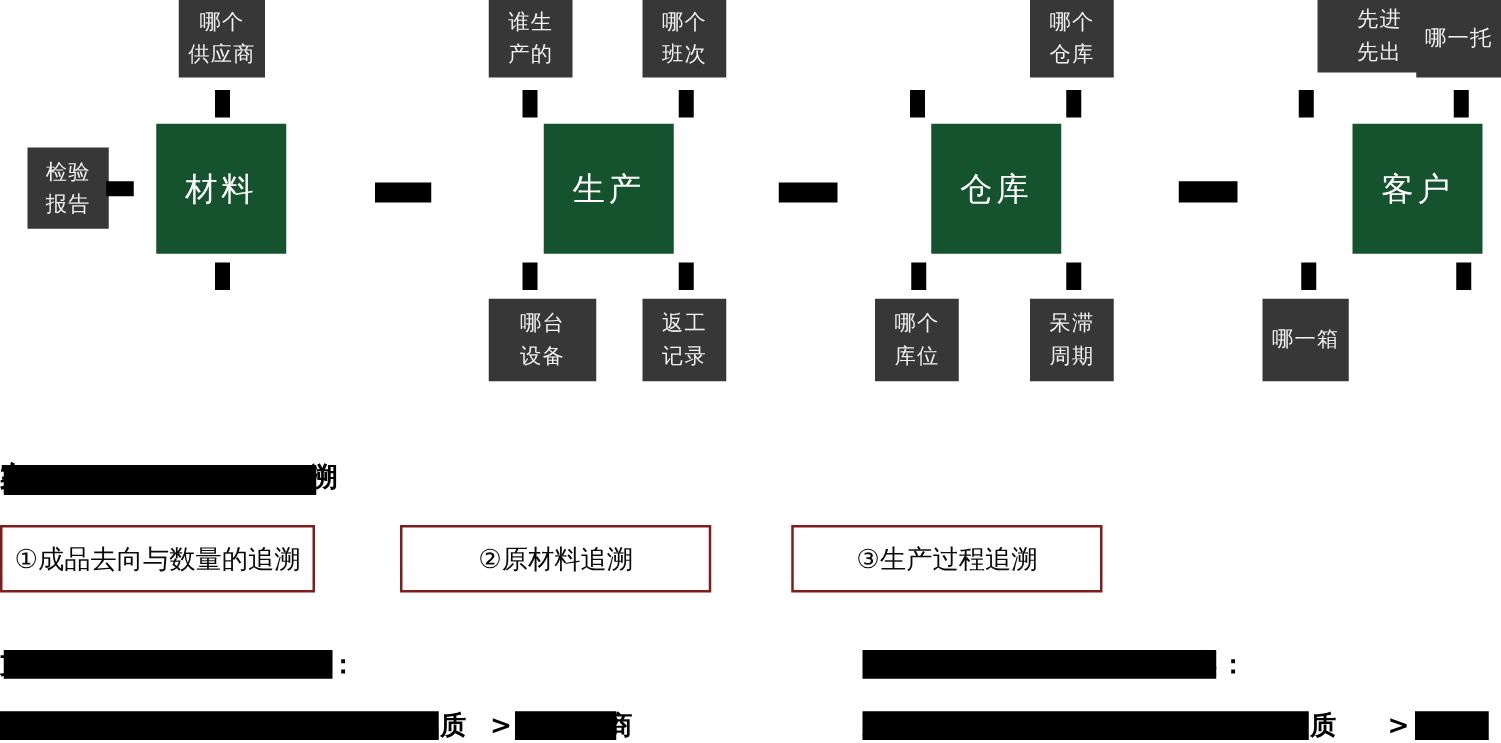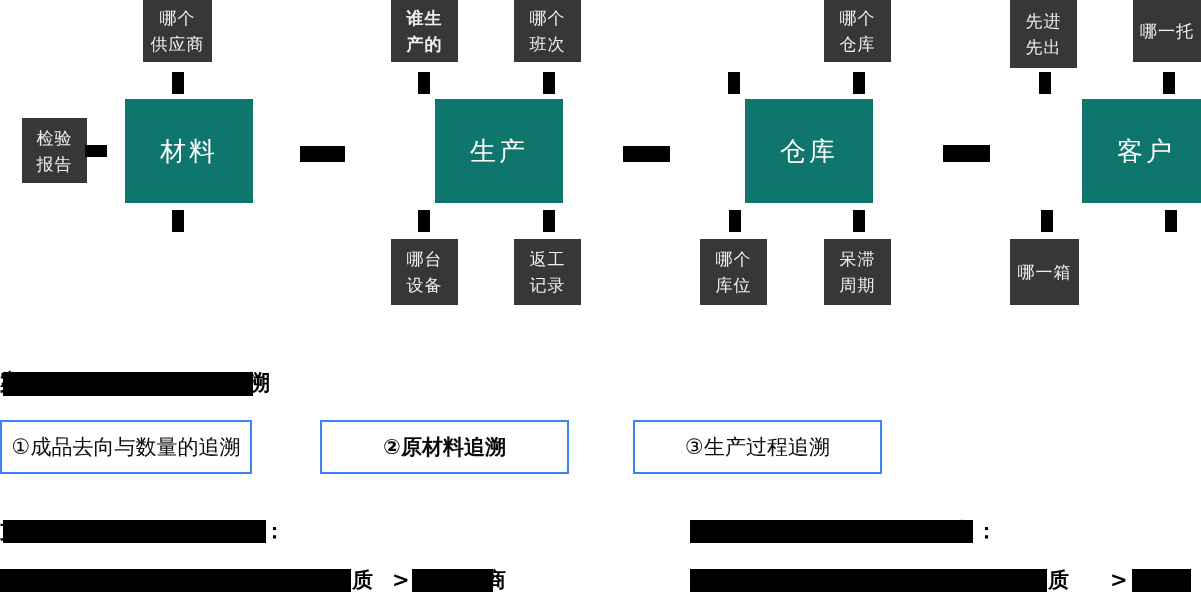--- a/index.html
+++ b/index.html
@@ -6,28 +6,28 @@
   .canvas{
     position:relative;width:1201px;height:594px;background:#ffffff;overflow:hidden;
     font-family:"DejaVu Sans","Liberation Sans",sans-serif;
   }
   .dark-box{
     position:absolute;background:#373737;color:#efefef;
     display:flex;flex-direction:column;align-items:center;justify-content:center;
     text-align:center;font-size:17px;line-height:26px;letter-spacing:1px;
   }
   .blue-box{
-    position:absolute;width:128px;height:104px;background:#0f766e;color:#ffffff;
+    position:absolute;width:104px;height:104px;background:#14532d;color:#ffffff;
     display:flex;align-items:center;justify-content:center;
     font-size:26px;letter-spacing:3px;
   }
   .vbar{position:absolute;width:12px;height:22px;background:#000000;}
   .hdash{position:absolute;height:16px;background:#000000;}
   .trace-box{
-    position:absolute;height:54px;box-sizing:border-box;border:2px solid #3b82f6;background:#ffffff;
+    position:absolute;height:54px;box-sizing:border-box;border:2px solid #7f1d1d;background:#ffffff;
     display:flex;align-items:center;justify-content:center;font-size:21px;color:#0a0a0a;
   }
   .redact{position:absolute;height:23px;background:#000000;z-index:2;}
   .redact.tall{height:24px;}
   .frag{
     position:absolute;z-index:1;color:#000000;font-weight:bold;font-size:21px;
     line-height:24px;white-space:nowrap;
   }
   .frag.top{z-index:3;}
   .frag.title-size{font-size:22px;}
@@ -50,38 +50,38 @@
   <div class="vbar" style="left:172px;top:72px;"></div>
 
   <div class="blue-box" style="left:125px;top:99px;">
     <span>材料</span>
   </div>
 
   <div class="vbar" style="left:172px;top:210px;"></div>
 
   <div class="hdash" style="left:300px;top:146px;width:45px;"></div>
 
-  <div class="dark-box" style="left:391px;top:0;width:67px;height:62px;font-weight:bold;">
+  <div class="dark-box" style="left:391px;top:0;width:67px;height:62px;">
     <span>谁生</span>
     <span>产的</span>
   </div>
   <div class="dark-box" style="left:514px;top:0;width:67px;height:62px;">
     <span>哪个</span>
     <span>班次</span>
   </div>
   <div class="vbar" style="left:418px;top:72px;"></div>
   <div class="vbar" style="left:543px;top:72px;"></div>
 
   <div class="blue-box" style="left:435px;top:99px;align-items:center;">
     <span>生产</span>
   </div>
 
   <div class="vbar" style="left:418px;top:210px;"></div>
   <div class="vbar" style="left:543px;top:210px;"></div>
-  <div class="dark-box" style="left:391px;top:239px;width:67px;height:66px;">
+  <div class="dark-box" style="left:391px;top:239px;width:86px;height:66px;">
     <span>哪台</span>
     <span>设备</span>
   </div>
   <div class="dark-box" style="left:514px;top:239px;width:67px;height:66px;">
     <span>返工</span>
     <span>记录</span>
   </div>
 
   <div class="hdash" style="left:623px;top:146px;width:47px;"></div>
 
@@ -102,21 +102,21 @@
     <span>哪个</span>
     <span>库位</span>
   </div>
   <div class="dark-box" style="left:824px;top:239px;width:67px;height:66px;">
     <span>呆滞</span>
     <span>周期</span>
   </div>
 
   <div class="hdash" style="left:943px;top:145px;width:47px;height:17px;"></div>
 
-  <div class="dark-box" style="left:1010px;top:0;width:67px;height:68px;">
+  <div class="dark-box" style="left:1054px;top:0;width:67px;height:58px;padding-left:16px;">
     <span>先进</span>
     <span>先出</span>
   </div>
   <div class="dark-box" style="left:1133px;top:0;width:68px;height:62px;">
     <span>哪一托</span>
   </div>
   <div class="vbar" style="left:1039px;top:72px;"></div>
   <div class="vbar" style="left:1163px;top:72px;"></div>
 
   <div class="blue-box" style="left:1054px;top:99px;margin-left:28px;">
@@ -129,21 +129,21 @@
     <span>哪一箱</span>
   </div>
 
   <span class="frag title-size" style="left:0;top:371px;">案</span>
   <div class="redact tall" style="left:3px;top:372px;width:250px;"></div>
   <span class="frag title-size" style="left:248px;top:371px;">溯</span>
 
   <div class="trace-box" style="left:0;top:420px;width:252px;">
     <span>①成品去向与数量的追溯</span>
   </div>
-  <div class="trace-box" style="left:320px;top:420px;width:249px;font-weight:bold;">
+  <div class="trace-box" style="left:320px;top:420px;width:249px;">
     <span>②原材料追溯</span>
   </div>
   <div class="trace-box" style="left:633px;top:420px;width:249px;">
     <span>③生产过程追溯</span>
   </div>
 
   <span class="frag" style="left:0;top:519px;">支</span>
   <div class="redact" style="left:3px;top:520px;width:263px;"></div>
   <span class="frag top" style="left:264px;top:519px;">：</span>
 

